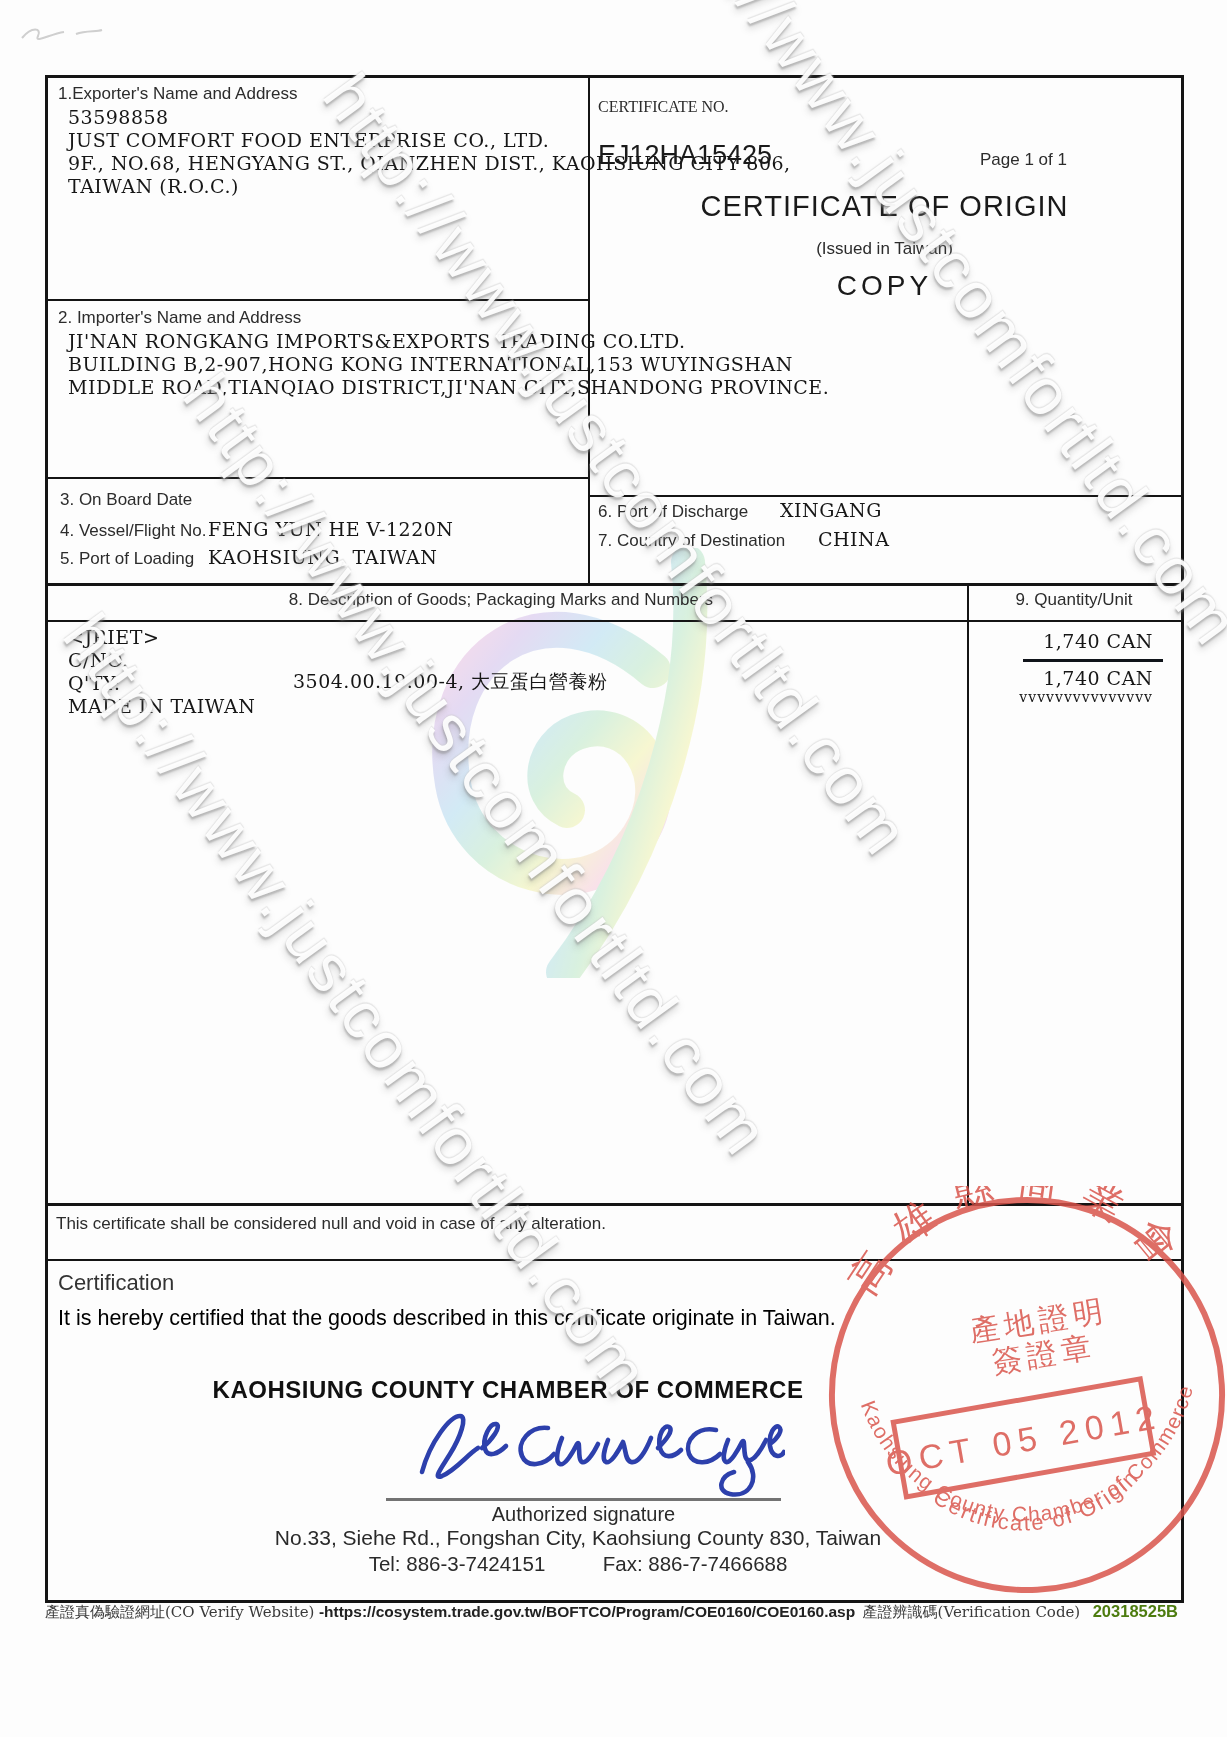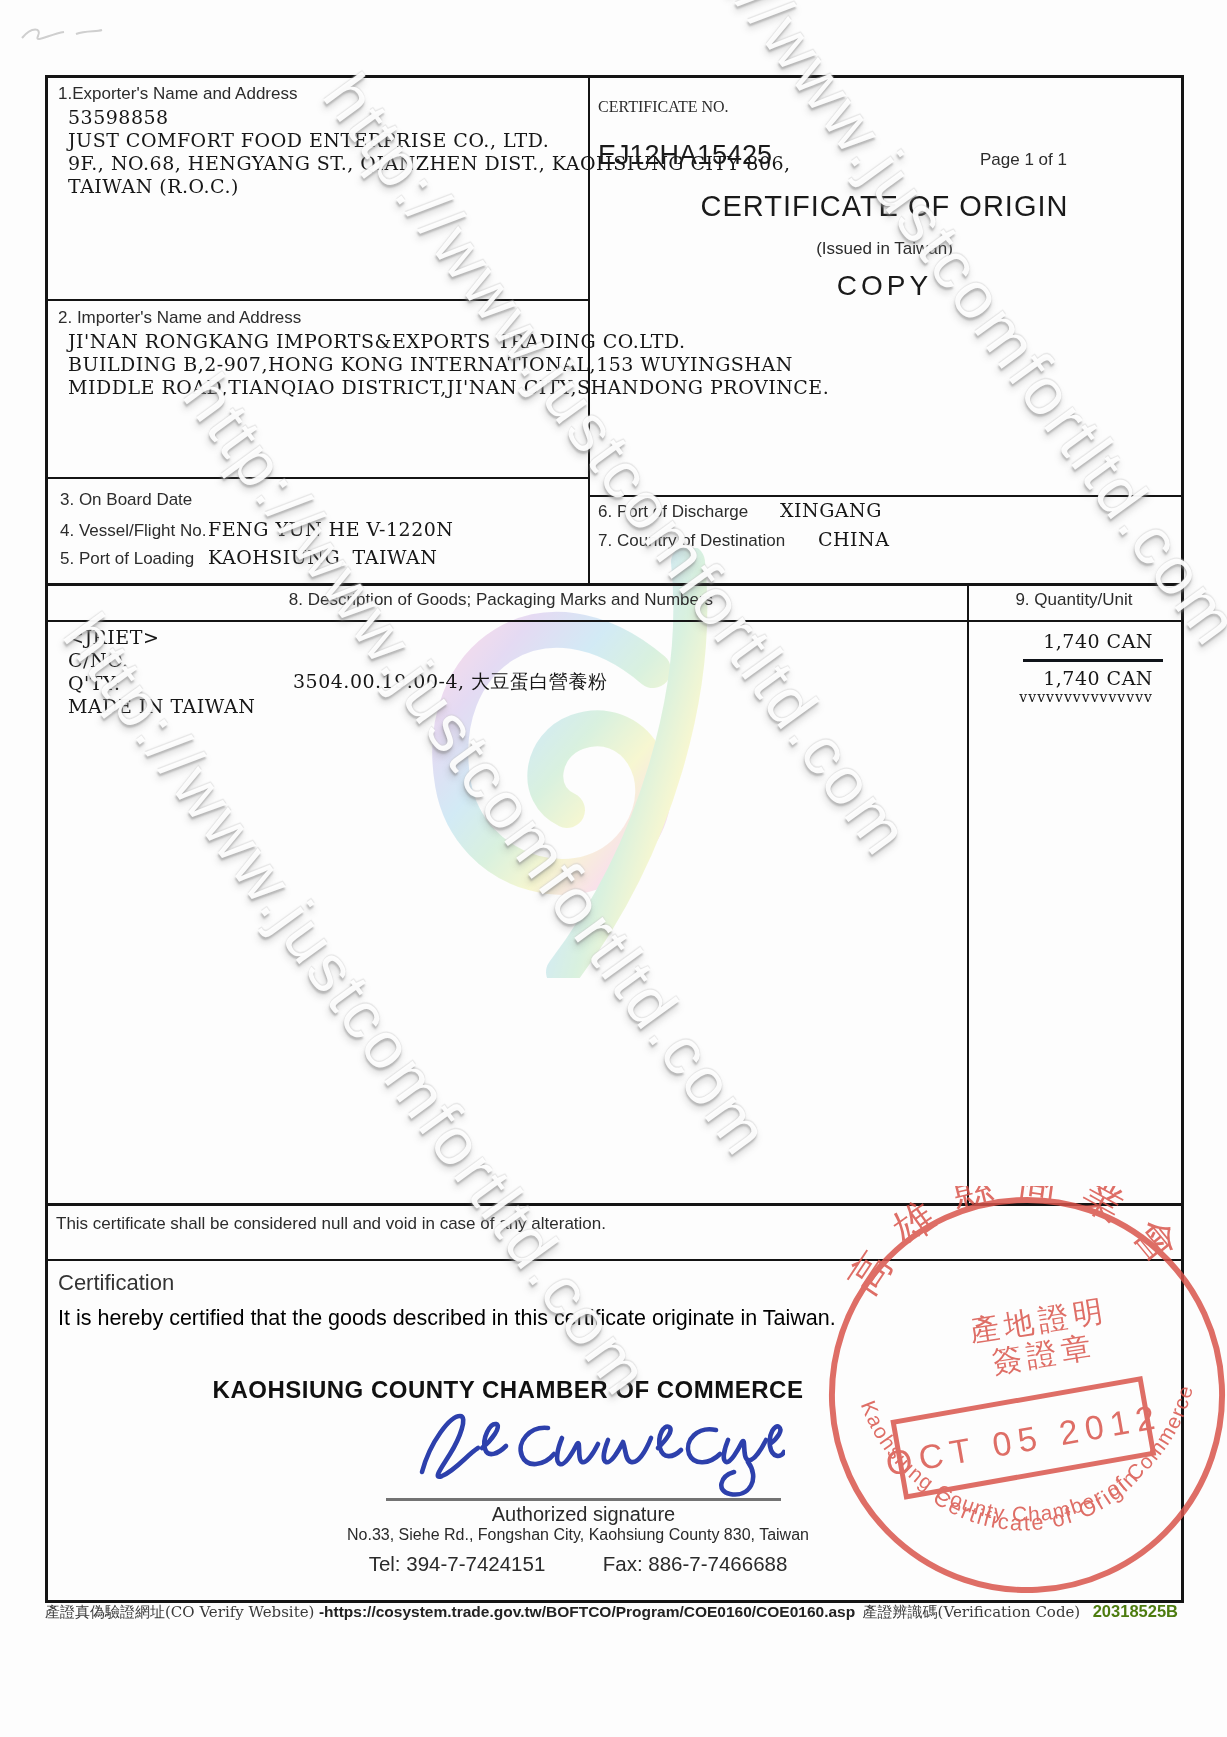--- a/index.html
+++ b/index.html
@@ -144,23 +144,23 @@
         <path d="M306 26 C 288 22, 274 36, 279 50 C 284 62, 300 60, 310 50"></path>
         <path d="M318 36 C 314 46, 312 56, 316 58 C 320 60, 328 46, 332 38 C 336 32, 332 54, 338 56 C 344 58, 352 44, 356 36"></path>
         <path d="M360 40 C 368 34, 373 26, 369 23 C 365 20, 358 30, 360 42 C 362 54, 371 54, 374 48"></path>
         <path d="M338 58 C 350 74, 340 94, 320 90 C 306 87, 310 72, 324 68"></path>
       </g>
     </svg>
 
     <div class="abs sigline" style="left:338px;top:1420px;width:395px;">
       <div class="center" style="font-size:20px;margin-top:2px;color:#2a2a2a;">Authorized signature</div>
     </div>
-    <div class="abs center" style="left:150px;width:760px;top:1448px;font-size:16px;color:#2a2a2a;">No.33, Siehe Rd., Fongshan City, Kaohsiung County 830, Taiwan</div>
+    <div class="abs center" style="left:150px;width:760px;top:1448px;font-size:21px;color:#2a2a2a;">No.33, Siehe Rd., Fongshan City, Kaohsiung County 830, Taiwan</div>
     <div class="abs center" style="left:150px;width:760px;top:1474px;font-size:20.5px;color:#2a2a2a;">
-      <span>Tel: 394-7-7424151</span>
+      <span>Tel: 886-3-7424151</span>
       <span style="display:inline-block;width:46px;"></span>
       <span>Fax: 886-7-7466688</span>
     </div>
   </div>
 
   <svg class="abs" style="left:818px;top:1186px;z-index:3;opacity:.84;" width="418" height="418" viewBox="0 0 420 420">
     <g stroke="#d9534a" fill="#d9534a" transform="rotate(-3 210 210)">
       <circle cx="210" cy="210" r="196" fill="none" stroke-width="6"></circle>
       <defs>
         <path id="arcTop" d="M 52 228 A 166 166 0 1 1 368 228" fill="none"></path>

